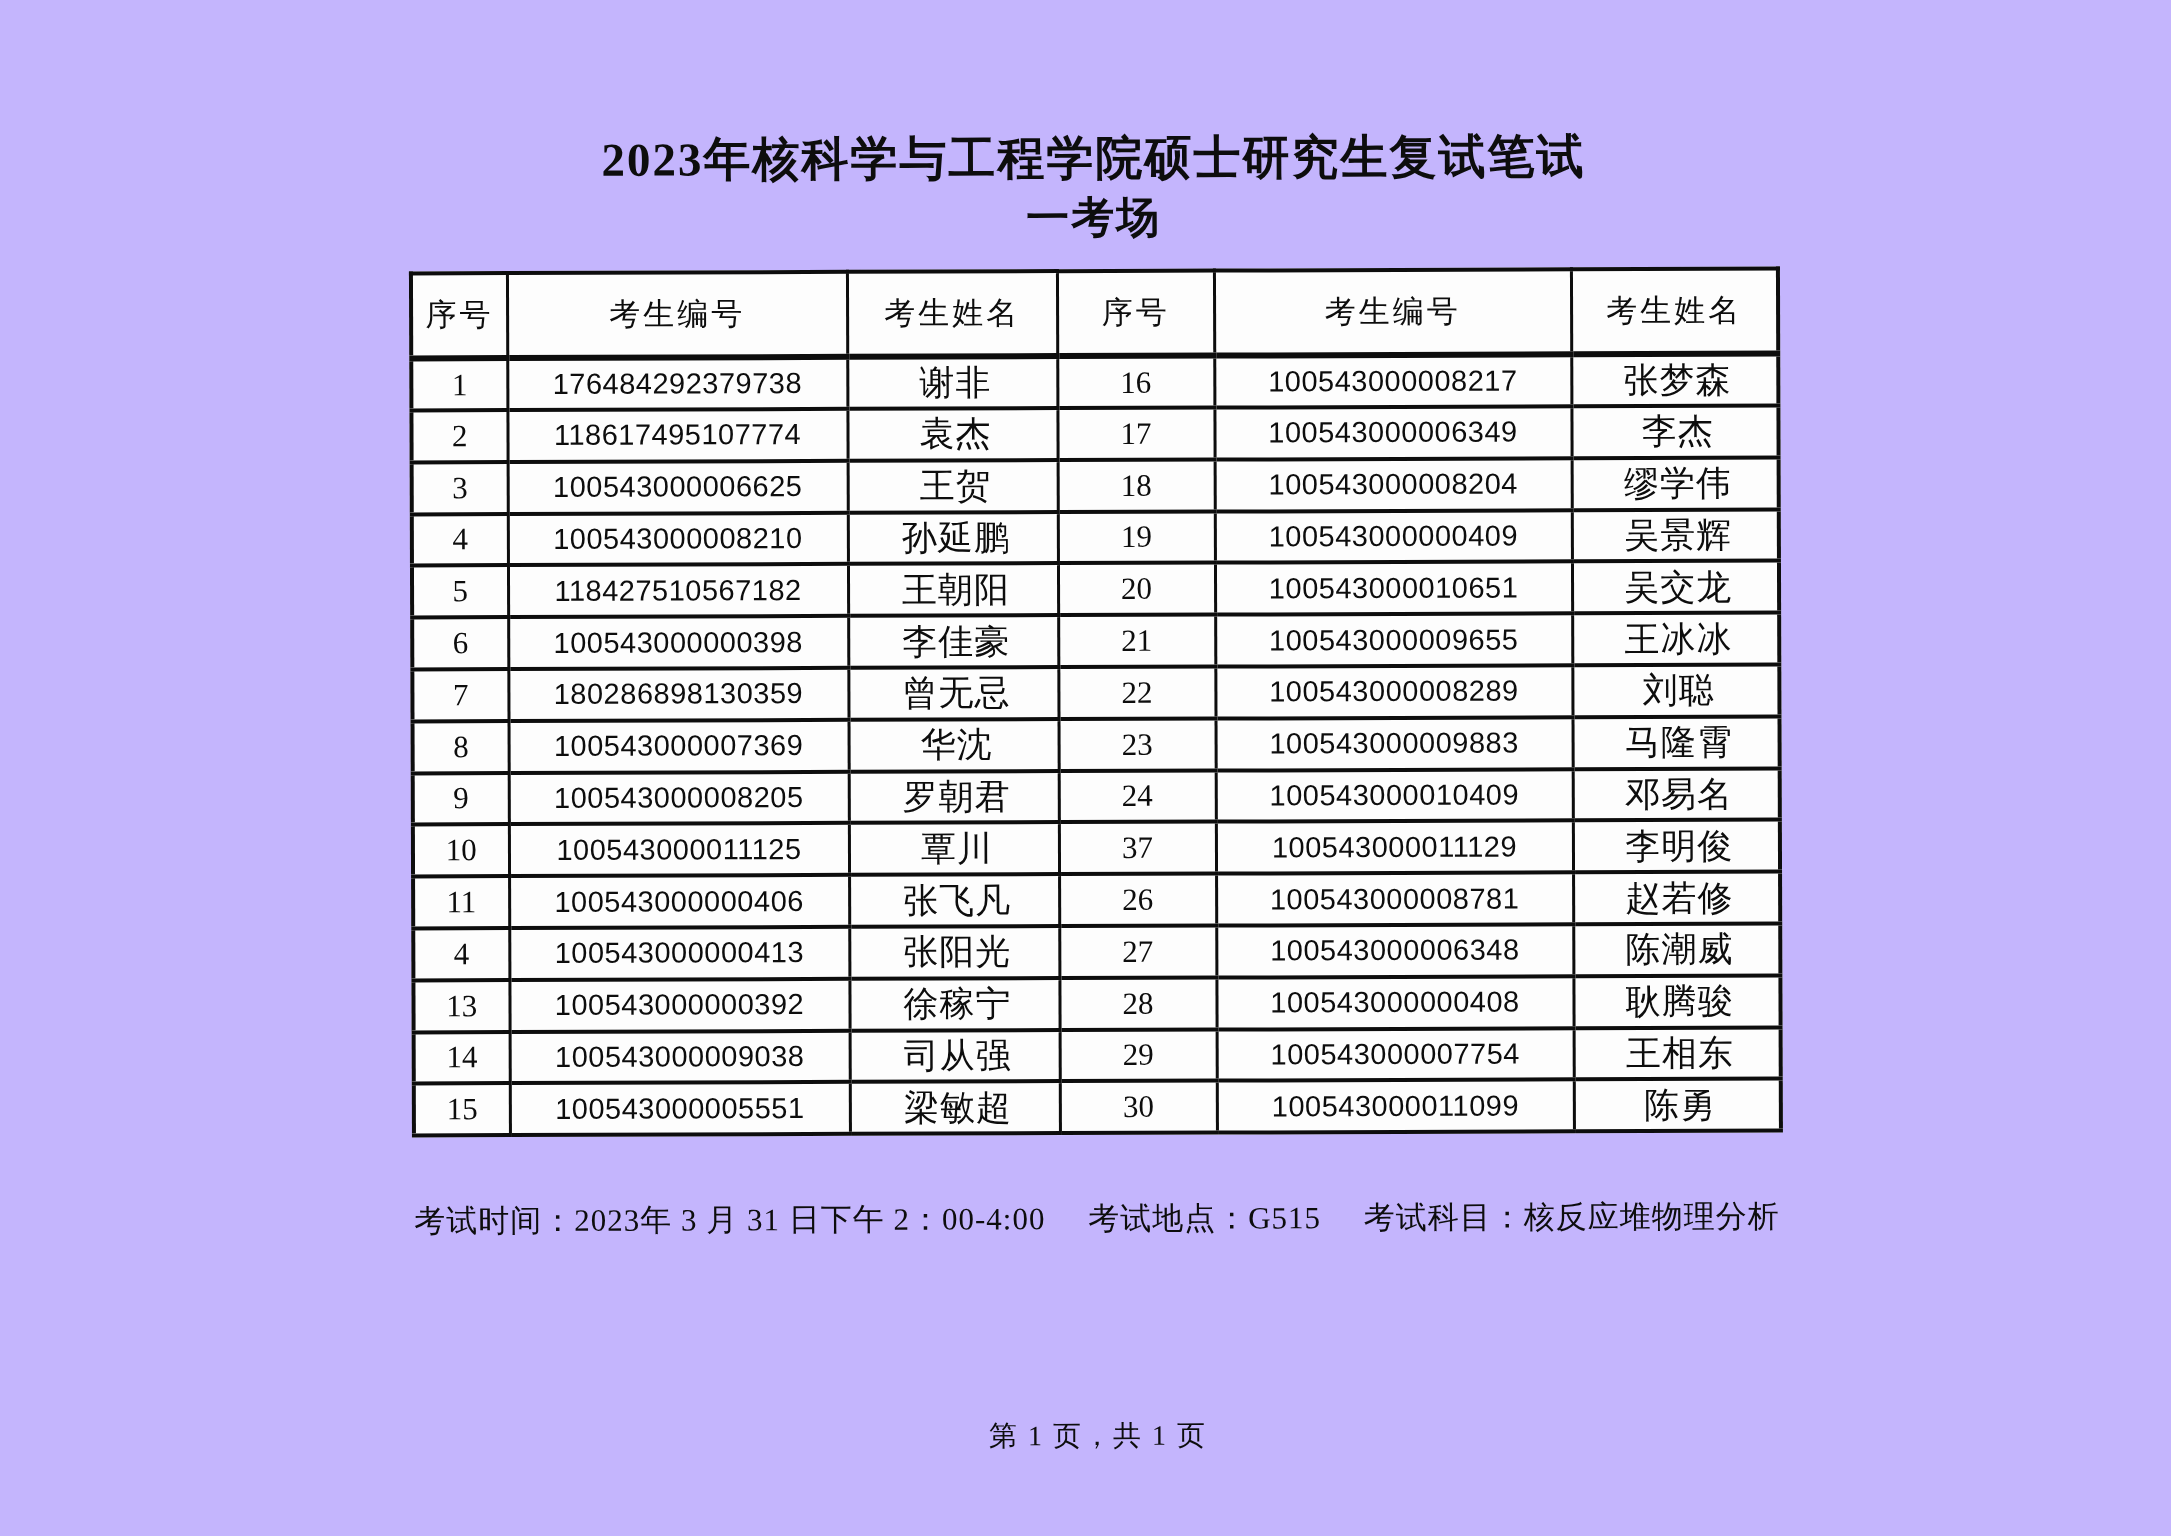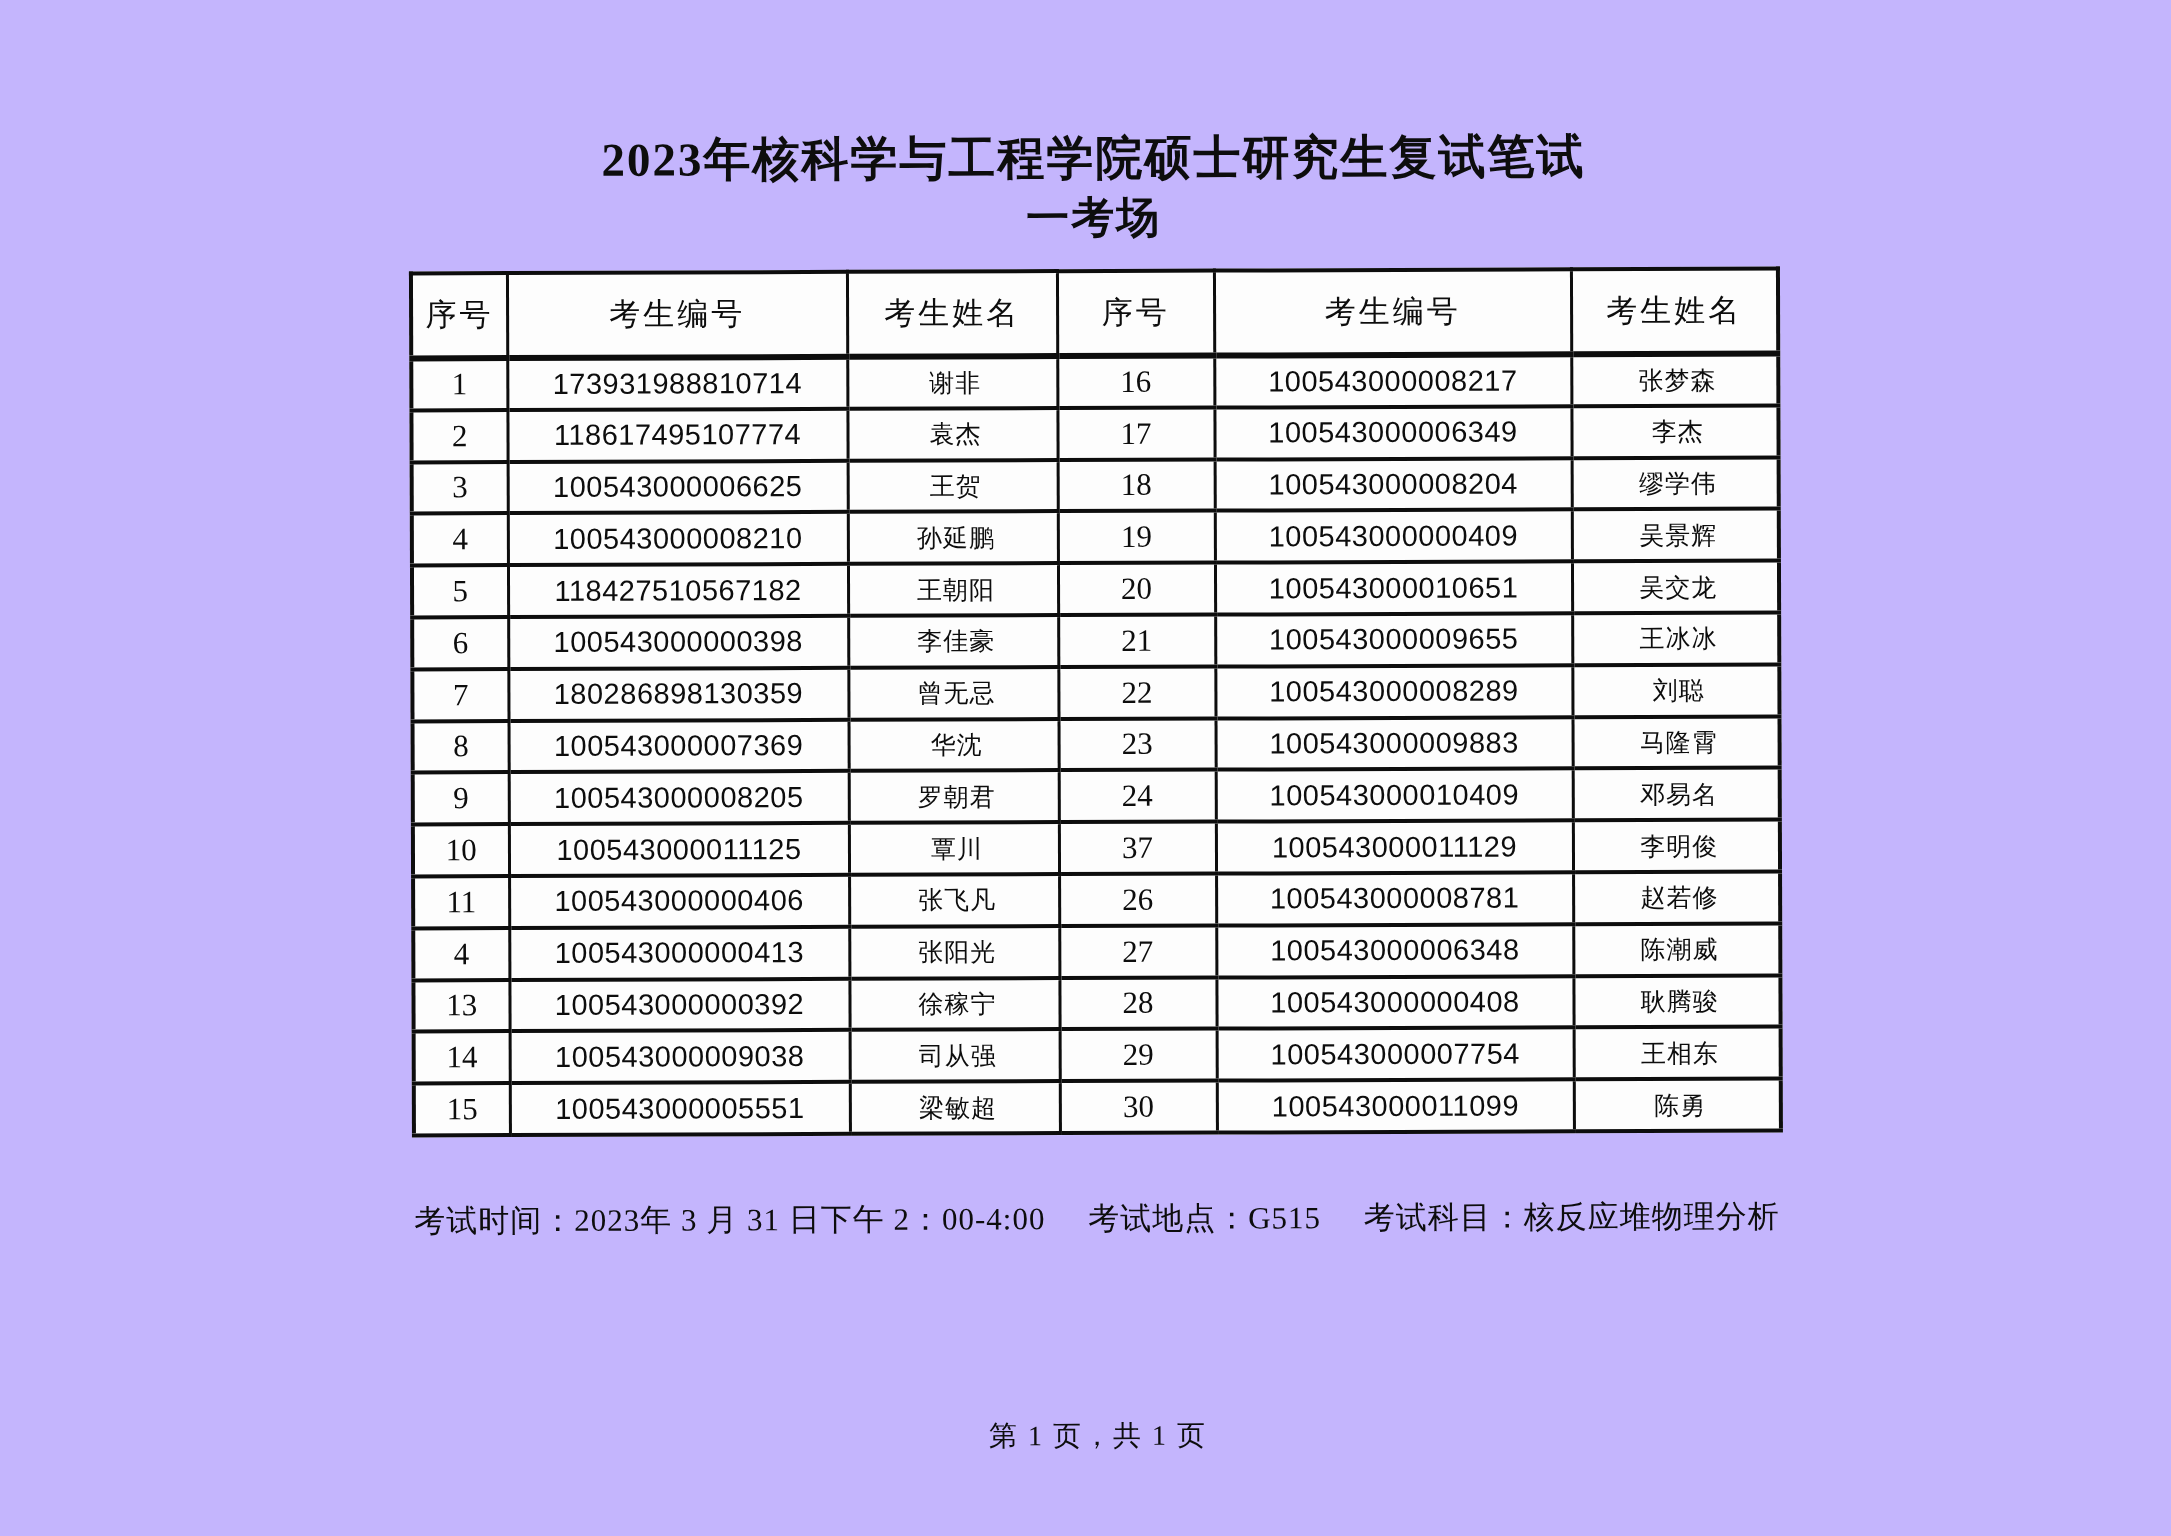--- a/index.html
+++ b/index.html
@@ -76,21 +76,21 @@
     font-family: "Liberation Serif", "DejaVu Serif", serif;
     font-size: 31px;
   }
   .roster td.cell-id {
     font-family: "Liberation Sans", "DejaVu Sans", sans-serif;
     font-size: 29px;
     letter-spacing: 0.5px;
   }
   .roster td.cell-name {
     font-family: "DejaVu Sans", "Liberation Sans", sans-serif;
-    font-size: 25px;
+    font-size: 35px;
     letter-spacing: 1px;
     padding-left: 6px;
   }
   .exam-info {
     margin: 62px 0 0 2px;
     font-size: 31px;
     line-height: 44px;
     letter-spacing: 1px;
     font-family: "Liberation Serif", "DejaVu Serif", serif;
     white-space: nowrap;
@@ -129,21 +129,21 @@
           <th>考生编号</th>
           <th>考生姓名</th>
           <th>序号</th>
           <th>考生编号</th>
           <th>考生姓名</th>
         </tr>
       </thead>
       <tbody id="roster-body">
           <tr>
             <td class="cell-seq">1</td>
-            <td class="cell-id">173931988810714</td>
+            <td class="cell-id">176484292379738</td>
             <td class="cell-name">谢非</td>
             <td class="cell-seq">16</td>
             <td class="cell-id">100543000008217</td>
             <td class="cell-name">张梦森</td>
           </tr>
           <tr>
             <td class="cell-seq">2</td>
             <td class="cell-id">118617495107774</td>
             <td class="cell-name">袁杰</td>
             <td class="cell-seq">17</td>

